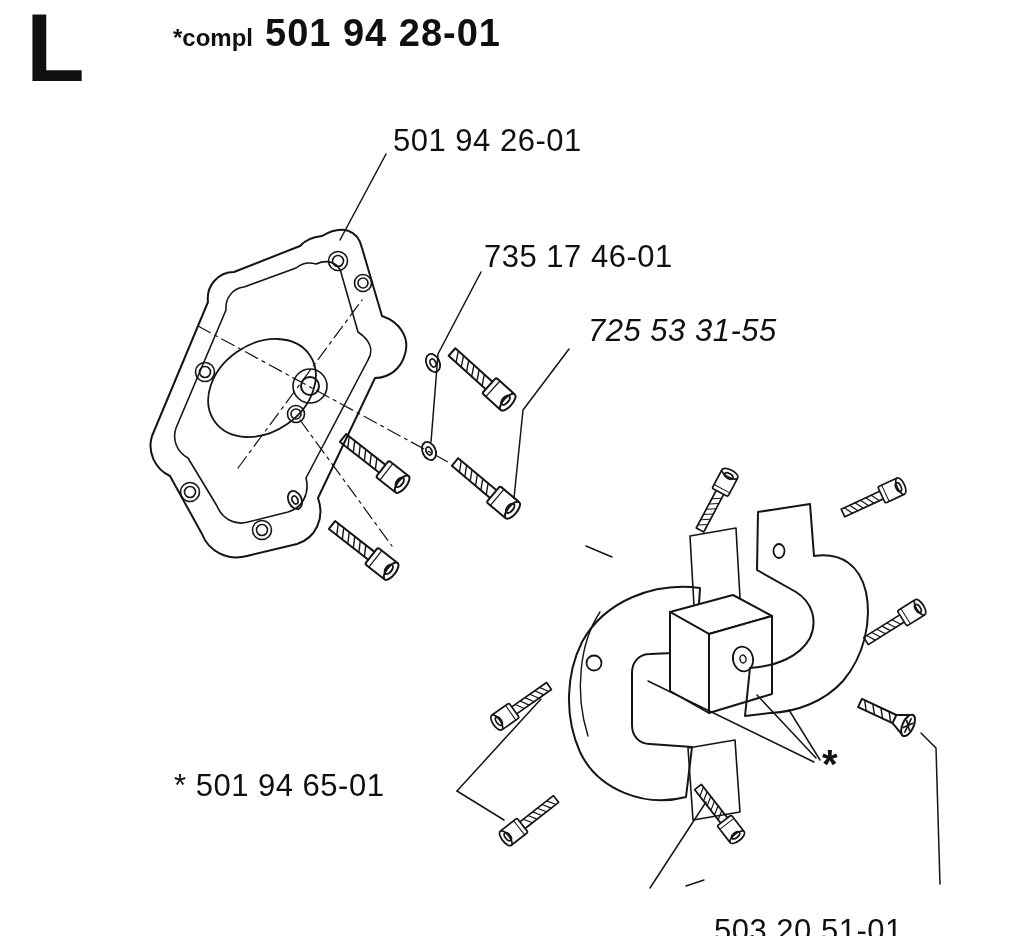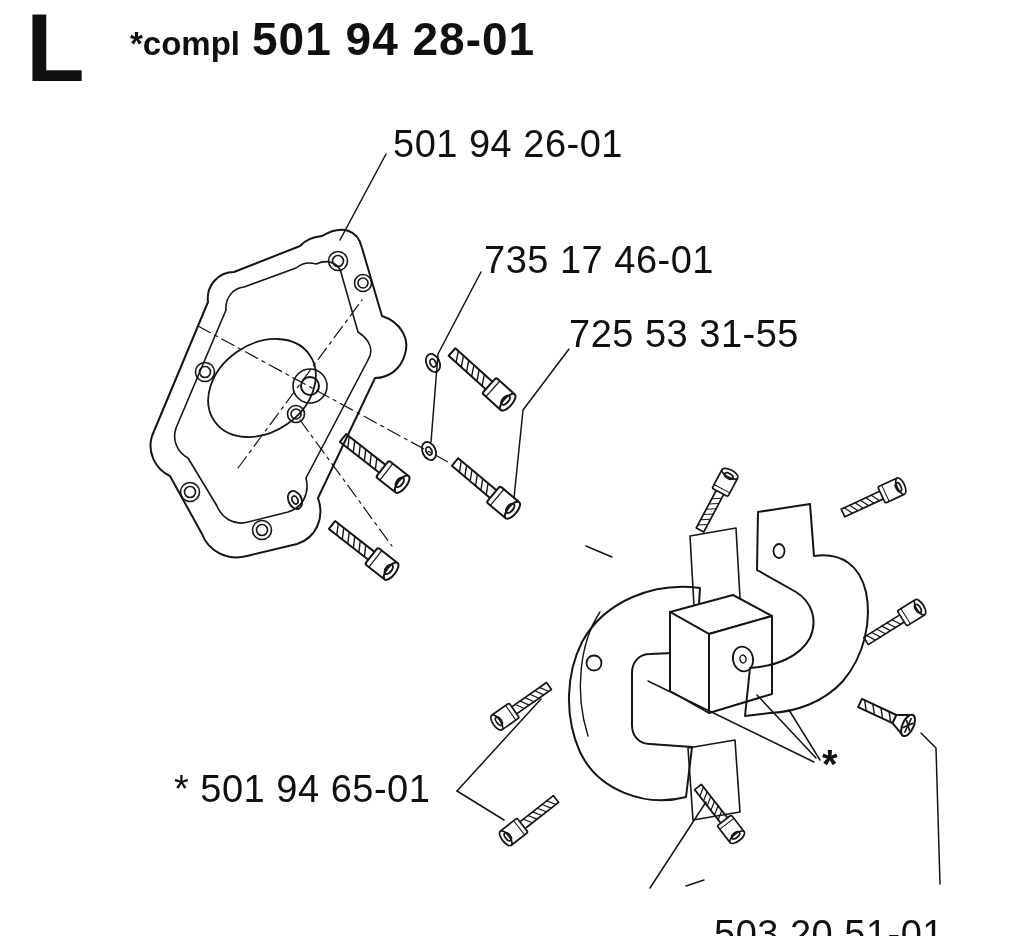--- a/index.html
+++ b/index.html
@@ -29,30 +29,30 @@
   }
   .header-compl {
     position: absolute;
     left: 130px;
     top: 12px;
     display: flex;
     align-items: baseline;
     gap: 12px;
     white-space: nowrap;
   }
-  .compl-prefix { font-size: 33px; font-weight: bold; }
-  .compl-number { font-size: 46px; font-weight: bold; letter-spacing: 1px; }
+  .compl-prefix { font-size: 24px; font-weight: bold; margin-left: 43px; }
+  .compl-number { font-size: 38px; font-weight: bold; letter-spacing: 1px; }
   .diagram-svg {
     position: absolute;
     left: 0; top: 0;
     width: 1024px; height: 936px;
   }
   .part-label {
     position: absolute;
-    font-size: 38px;
+    font-size: 31px;
     letter-spacing: 0.5px;
     white-space: nowrap;
     line-height: 1.1;
   }
   .footnote-marker {
     position: absolute;
     font-size: 40px;
     font-weight: bold;
     line-height: 1;
   }
@@ -198,21 +198,21 @@
       <path d="M648,681 L814,762"></path>
       <path d="M757,695 L816,758"></path>
       <path d="M789,710 L820,760"></path>
     </g>
   </svg>
 
   <div class="part-label" style="left:393px; top:124px;">501 94 26-01</div>
 
   <div class="part-label" style="left:484px; top:240px;">735 17 46-01</div>
 
-  <div class="part-label" style="left:569px; top:314px;">725 53 31-55</div>
+  <div class="part-label" style="left:588px; top:314px;font-style:italic;">725 53 31-55</div>
 
   <div class="part-label" style="left:174px; top:769px;">* 501 94 65-01</div>
 
 
   <div class="part-label" style="left:714px; top:874px;margin-top:40px;">503 20 51-01</div>
 
   <div class="footnote-marker" style="left:822px; top:744px;">*</div>
 
 </div>
 

